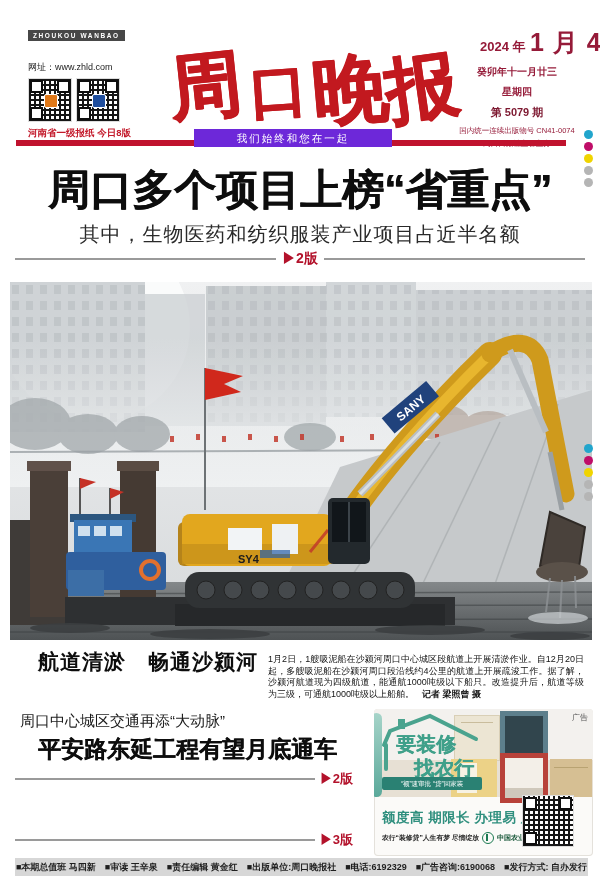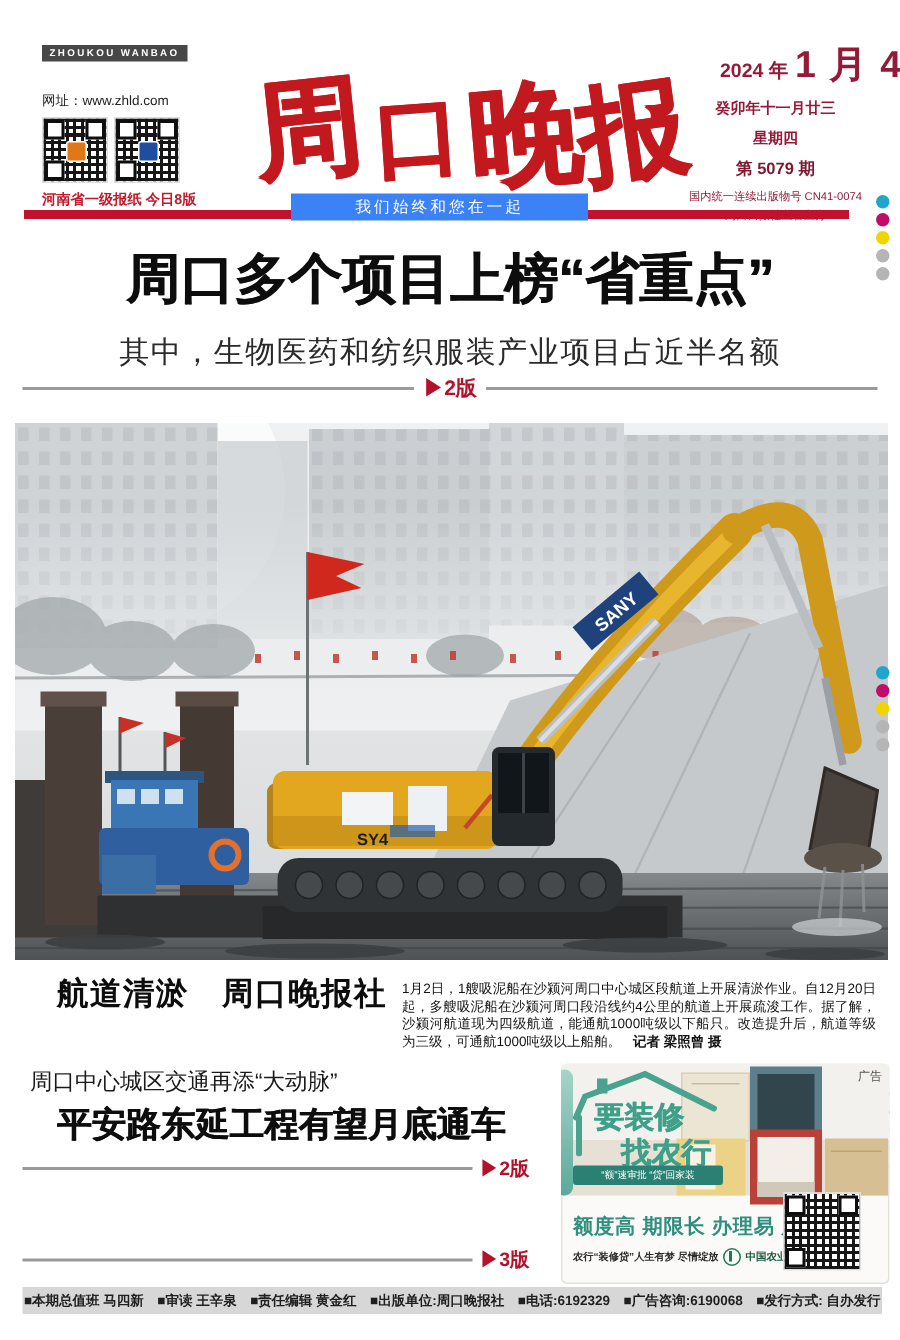--- a/index.html
+++ b/index.html
@@ -43,33 +43,33 @@
   .mh-date .yr{font-size:13px;font-weight:bold;margin-left:32px;}
   .mh-date .dm{font-size:25px;font-weight:bold;letter-spacing:1px;}
   .mh-lunar{margin-top:6px;font-size:10px;font-weight:bold;}
   .mh-week{margin-top:6px;font-size:10px;font-weight:bold;}
   .mh-issue{margin-top:6px;font-size:11px;font-weight:bold;color:#7d1830;}
   .mh-pub{margin-top:6px;font-size:7.5px;}
   .mh-org{margin-top:3px;font-size:7.5px;}
 
   
   .slogan-line{position:absolute;left:16px;top:140px;width:550px;height:6px;background:#c0122e;}
-  .slogan-tab{position:absolute;left:194px;top:129px;width:198px;height:18px;background:#3b82f6;
+  .slogan-tab{position:absolute;left:194px;top:129px;width:198px;height:18px;background:#6d28d9;
               color:#fff;font-size:10.5px;line-height:18px;text-align:center;letter-spacing:2px;}
 
   
   .dots{position:absolute;left:584px;width:10px;}
   .dots .dot{width:9px;height:9px;border-radius:50%;margin-bottom:3px;}
   .dot.c{background:#21a5cc;} .dot.m{background:#bf0d68;} .dot.y{background:#f0d400;}
   .dot.g{background:#b5b5b5;}
   .dots-top{top:130px;} .dots-mid{top:444px;} .dots-bot{top:725px;}
 
   
   .lead-headline{position:absolute;left:0;top:162px;width:600px;text-align:center;
-                 font-size:36px;font-weight:900;color:#0d0d0d;letter-spacing:0px;
+                 font-size:42px;font-weight:900;color:#0d0d0d;letter-spacing:0px;
                  text-shadow:0.7px 0 #0d0d0d;}
   .lead-subhead{position:absolute;left:0;top:221px;width:600px;text-align:center;
                 font-size:20px;color:#2a2a2a;letter-spacing:1px;}
   .ref-rule{position:absolute;left:15px;top:250px;width:570px;display:flex;align-items:center;}
   .ref-rule .ln{flex:1;height:2px;background:#9a9a9a;}
   .ref-label{color:#b3122b;font-size:14px;font-weight:bold;padding:0 6px;white-space:nowrap;}
 
   
   .photo{position:absolute;left:10px;top:282px;width:582px;height:358px;background:#dfe2e4;}
 
@@ -364,21 +364,21 @@
     <div class="dot g"></div>
   </div>
   <div class="dots dots-bot">
     <div class="dot c"></div>
     <div class="dot m"></div>
     <div class="dot y"></div>
     <div class="dot g"></div>
     <div class="dot g"></div>
   </div>
 
-  <div class="cap-title">航道清淤　周口晚报社</div>
+  <div class="cap-title">航道清淤　畅通沙颍河</div>
   <p class="cap-body"><span>1月2日，1艘吸泥船在沙颍河周口中心城区段航道上开展清淤作业。自12月20日起，多艘吸泥船在沙颍河周口段沿线约4公里的航道上开展疏浚工作。据了解，沙颍河航道现为四级航道，能通航1000吨级以下船只。改造提升后，航道等级为三级，可通航1000吨级以上船舶。</span><span class="cap-credit">记者 梁照曾 摄</span></p>
 
   <div class="brief-kicker">周口中心城区交通再添“大动脉”</div>
   <div class="brief-h1">平安路东延工程有望月底通车</div>
   <div class="brief-rule rule-1">
     <span class="ln"></span>
     <span class="ref-label">▶2版</span>
   </div>
   <div class="brief-rule rule-2">
     <span class="ln"></span>

